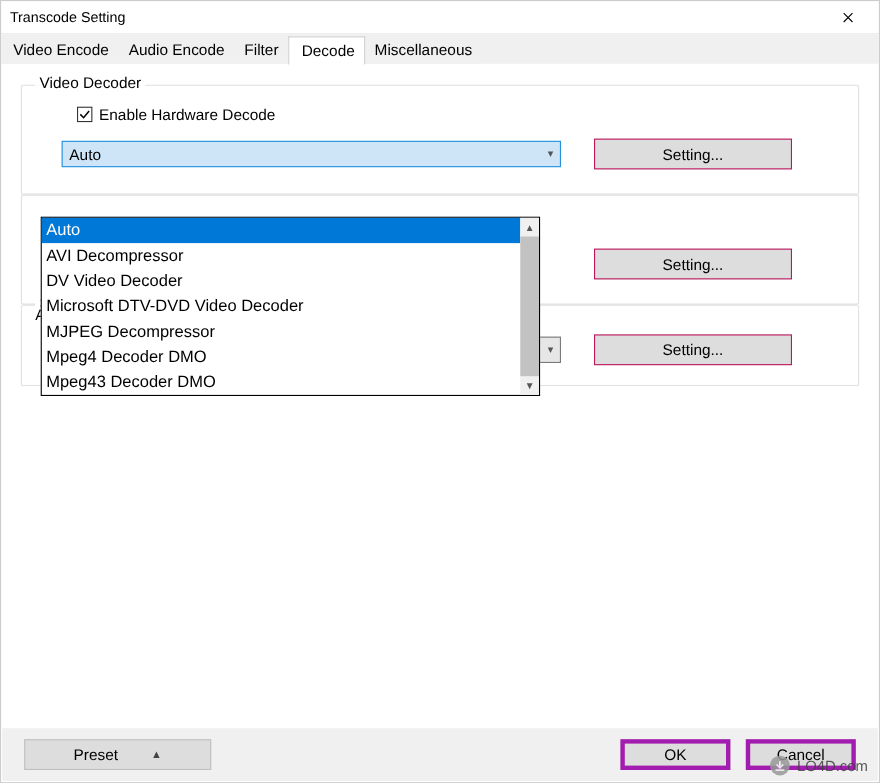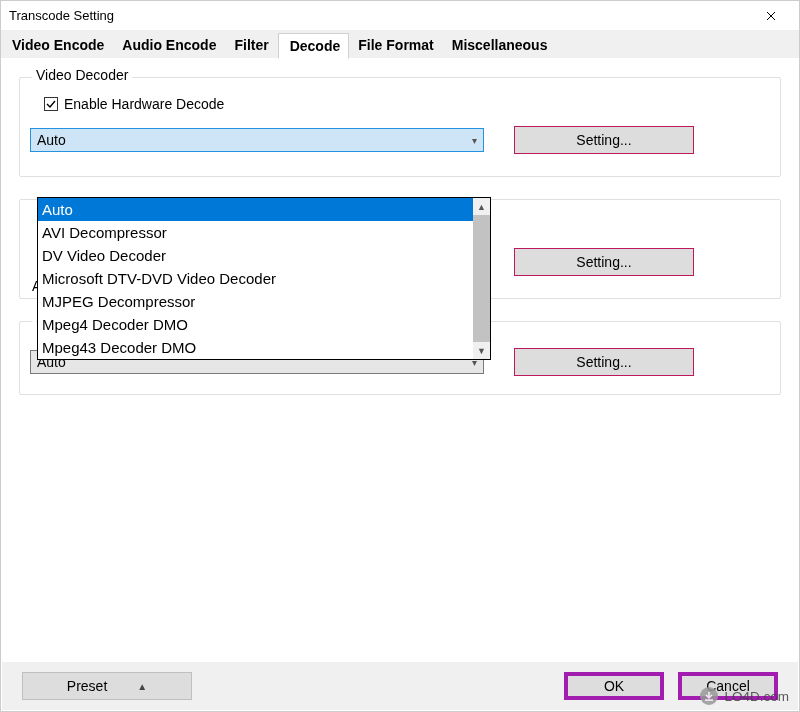--- a/index.html
+++ b/index.html
@@ -39,39 +39,37 @@
     border-bottom: 1px solid #fff;
     height: 28px;
   }
   .tab {
     padding: 4px 8px 4px 8px;
     font-size: 14px;
     cursor: pointer;
     background: #f0f0f0;
     border: 1px solid transparent;
     margin-right: 0;
-    font-weight: bold;
   }
   .tab.active {
     background: #fff;
     border: 1px solid #d0d0d0;
     border-bottom: 1px solid #fff;
     position: relative;
     top: 1px;
     padding-left: 11px;
   }
   .content {
     padding: 18px 18px 0 18px;
     position: relative;
   }
   .group {
     border: 1px solid #e0e0e0;
     border-radius: 2px;
-    padding: 14px 18px 18px 10px;
-    margin-bottom: 22px;
+    padding: 14px 18px 18px 36px;
     position: relative;
   }
   .group-title {
     position: absolute;
     top: -11px;
     left: 12px;
     background: #fff;
     padding: 0 4px;
     font-size: 14px;
   }
@@ -219,21 +217,20 @@
           <path d="M1 1 L9 9 M9 1 L1 9" stroke="#000" stroke-width="1" fill="none"></path>
         </svg>
     </div>
   </div>
 
   <div class="tabstrip">
     <div class="tab">Video Encode</div>
     <div class="tab">Audio Encode</div>
     <div class="tab">Filter</div>
     <div class="tab active">Decode</div>
-    <div class="tab">File Format</div>
     <div class="tab">Miscellaneous</div>
   </div>
 
   <div class="content">
 
     <div class="group" style="padding-bottom:22px;">
       <span class="group-title">Video Decoder</span>
 
       <div class="checkbox-row">
         <span class="box">

